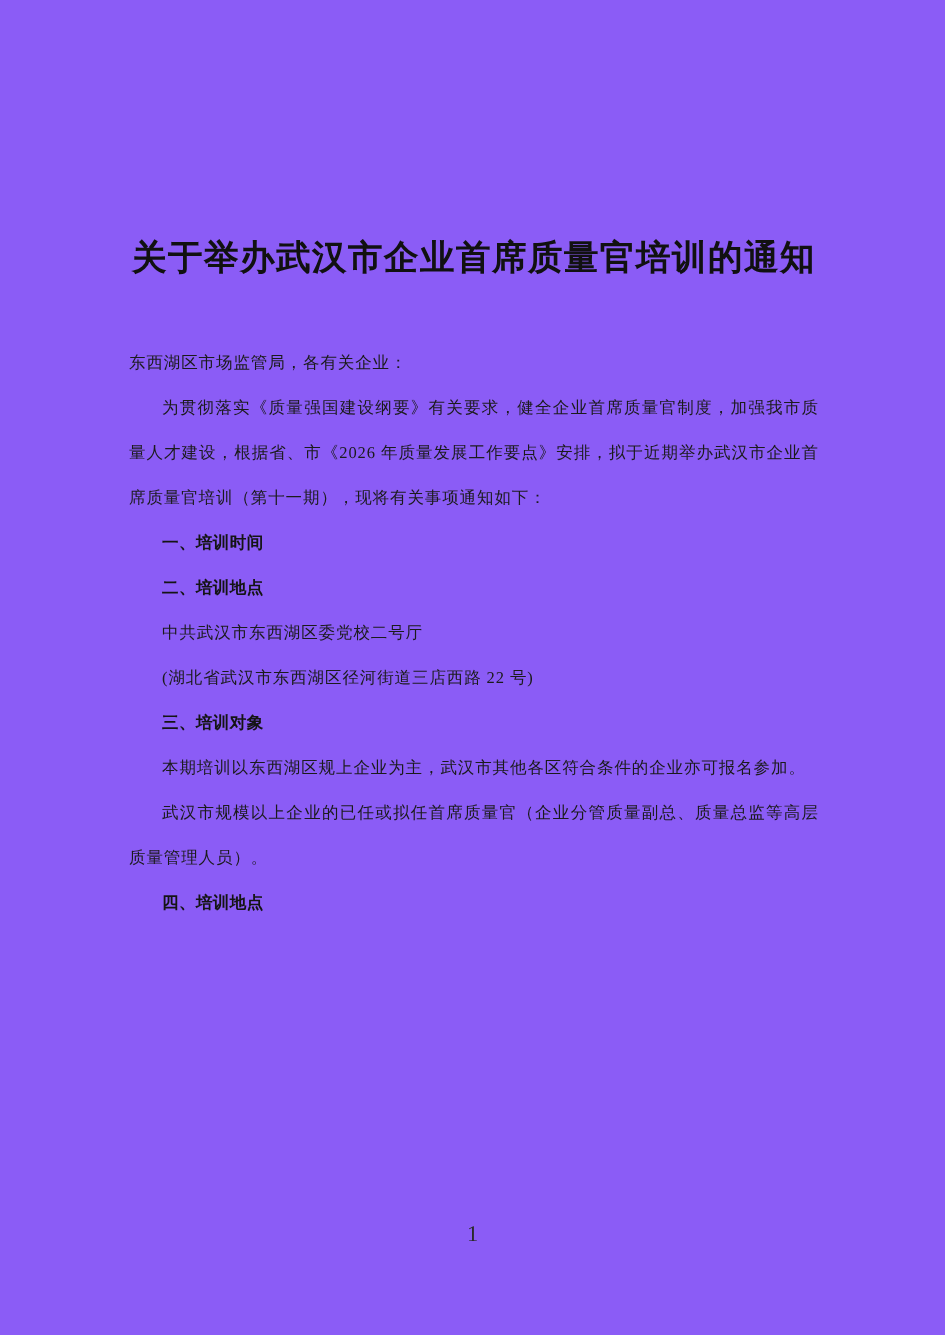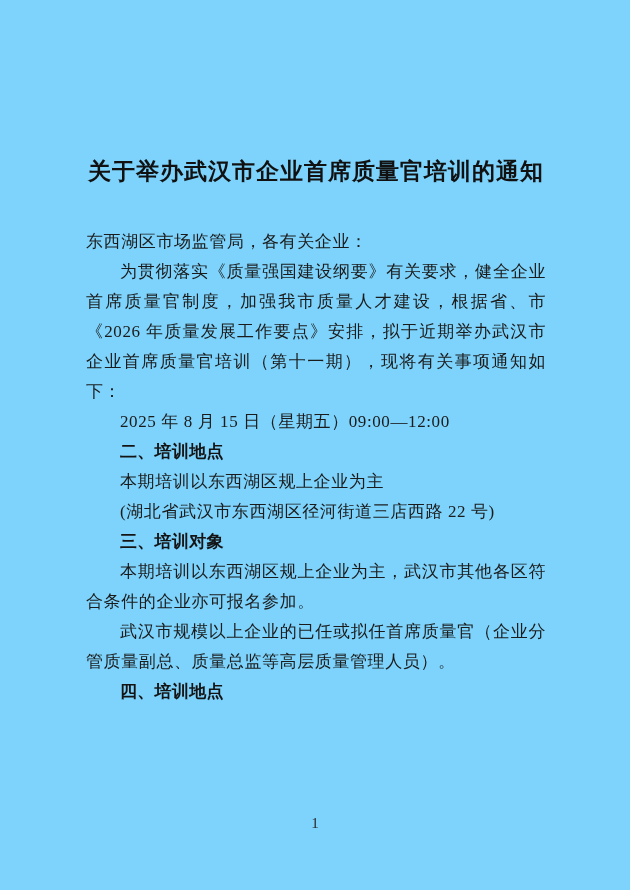--- a/index.html
+++ b/index.html
@@ -5,38 +5,38 @@
   * { margin: 0; padding: 0; box-sizing: border-box; }
   html, body { background: #ffffff; }
   body {
     width: 630px;
     font-family: "Liberation Serif", "DejaVu Serif", serif;
   }
   .page {
     position: relative;
     width: 630px;
     height: 890px;
-    background: #7dd3fc;
+    background: #8b5cf6;
     color: #1b1b1b;
     padding: 156px 84px 0 86px;
     overflow: hidden;
   }
   .doc-title {
     text-align: center;
     font-weight: bold;
     font-size: 23px;
     line-height: 31px;
     letter-spacing: 1px;
     color: #111111;
     margin-bottom: 40px;
     font-family: "Liberation Serif", "DejaVu Serif", serif;
   }
   .doc-title .title-line { display: block; }
   .doc-body p {
-    font-size: 17px;
+    font-size: 11px;
     line-height: 30px;
     text-align: justify;
     text-justify: inter-ideograph;
     letter-spacing: 0.6px;
     color: #1b1b1b;
   }
   .doc-body p.indent { text-indent: 2em; }
   .doc-body p.heading {
     font-family: "Liberation Sans", "DejaVu Sans", sans-serif;
     font-weight: bold;
@@ -60,23 +60,23 @@
 
 <div class="page">
 
   <h1 class="doc-title">
     <span class="title-line">关于举办武汉市企业首席质量官培训的通知</span>
   </h1>
 
   <div class="doc-body">
     <p>东西湖区市场监管局，各有关企业：</p>
     <p class="indent">为贯彻落实《质量强国建设纲要》有关要求，健全企业首席质量官制度，加强我市质量人才建设，根据省、市《2026 年质量发展工作要点》安排，拟于近期举办武汉市企业首席质量官培训（第十一期），现将有关事项通知如下：</p>
-    <p class="indent">2025 年 8 月 15 日（星期五）09:00—12:00</p>
+    <p class="heading">一、培训时间</p>
     <p class="heading">二、培训地点</p>
-    <p class="indent">本期培训以东西湖区规上企业为主</p>
+    <p class="indent">中共武汉市东西湖区委党校二号厅</p>
     <p class="indent">(湖北省武汉市东西湖区径河街道三店西路 22 号)</p>
     <p class="heading">三、培训对象</p>
     <p class="indent">本期培训以东西湖区规上企业为主，武汉市其他各区符合条件的企业亦可报名参加。</p>
     <p class="indent">武汉市规模以上企业的已任或拟任首席质量官（企业分管质量副总、质量总监等高层质量管理人员）。</p>
     <p class="heading">四、培训地点</p>
   </div>
 
   <div class="page-number">1</div>
 
 </div>

